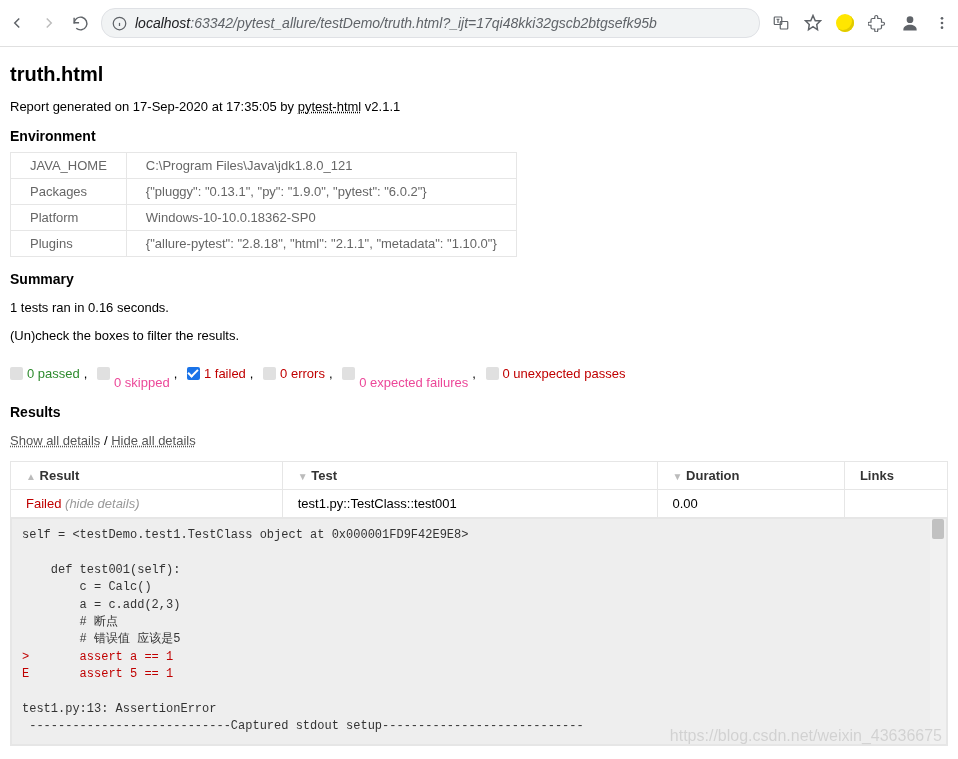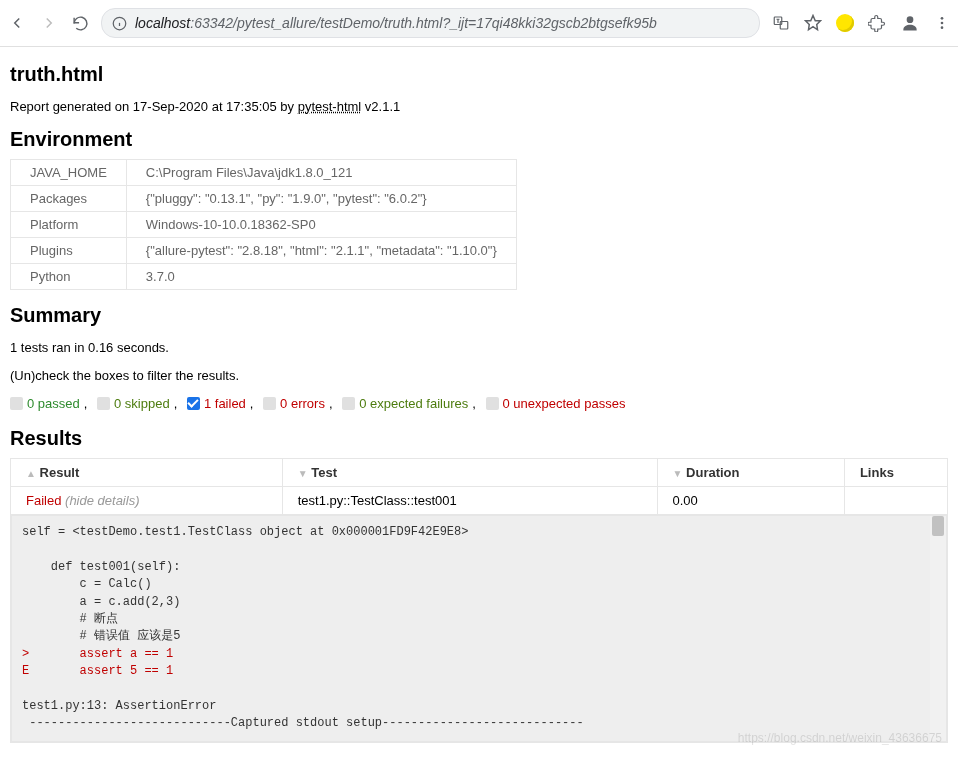--- a/index.html
+++ b/index.html
@@ -5,45 +5,45 @@
   html, body { margin:0; padding:0; font-family: Arial, Helvetica, sans-serif; font-size:13px; color:#000; background:#fff; }
   .chrome-bar { display:flex; align-items:center; gap:12px; padding:4px 8px; border-bottom:1px solid #e0e0e0; height:38px;font-style:italic; }
   .nav-icons { display:flex; align-items:center; gap:14px; color:#5f6368; }
   .url-bar { flex:1; display:flex; align-items:center; height:28px; border:1px solid #dfe1e5; border-radius:14px; background:#f1f3f4; padding:0 10px; gap:8px; color:#202124; font-size:14px; }
   .url-text { white-space:nowrap; overflow:hidden; }
   .url-text .host { color:#202124; }
   .url-text .path { color:#5f6368; }
   .right-icons { display:flex; align-items:center; gap:14px; color:#5f6368; }
   .content { padding:6px 10px 14px 10px; }
   h1 { font-size:20px; font-weight:700; margin:10px 0 12px 0; }
-  h2 { font-size:20px; font-weight:700; margin:14px 0 8px 0; }
+  h2 { font-size:14px; font-weight:700; margin:14px 0 8px 0; }
   .plink { color:#000000; text-decoration:underline dotted;text-align:right; }
   .env-table { border-collapse:collapse; }
   .env-table td { border:1px solid #e6e6e6; padding:5px 19px; background:#fff; font-size:13px; color:#666; }
   .env-table td.k { color:#666; }
   .filters { margin:10px 0; }
   .filter { display:inline-flex; align-items:center; gap:4px; margin-right:6px; font-size:13px; }
   .chk { width:13px; height:13px; border-radius:2px; display:inline-block; position:relative; }
   .chk.disabled { background:#e0e0e0; }
   .chk.checked { background:#1a73e8; }
   .chk.checked::after { content:""; position:absolute; left:3px; top:0px; width:4px; height:8px; border:solid #fff; border-width:0 2px 2px 0; transform:rotate(45deg); }
   .green { color:#2e8b2e; }
-  .orange { color:#4d7c0f; }
+  .orange { color:#ec4899;margin-top:19px; }
   .red { color:#c00000; }
   .results-links a { color:#555; text-decoration:underline dotted; }
   .results-table { width:100%; border-collapse:collapse; margin-top:6px; }
   .results-table th, .results-table td { text-align:left; padding:6px 15px; border:1px solid #e6e6e6; font-weight:400; font-size:13px; }
   .results-table th { background:#fff; color:#333; font-weight:700; }
   .sort { color:#bbb; font-size:10px; }
   .hide-details { color:#999; font-style:italic; }
   .traceback-cell { padding:0 !important; }
   .traceback { position:relative; background:#eee; border:1px solid #e6e6e6; margin:0; padding:8px 10px; font-family:"Courier New", monospace; font-size:12px; line-height:1.45; white-space:pre; color:#333; min-height:170px; overflow:auto; }
   .traceback-scroll { position:absolute; right:0; top:0; bottom:0; width:16px; background:#f1f1f1; }
   .traceback-thumb { position:absolute; right:2px; top:0; width:12px; height:20px; background:#c1c1c1; border-radius:2px; }
-  .watermark { position:fixed; right:16px; bottom:14px; color:rgba(0,0,0,0.12); font-size:12px; font-family:Arial, sans-serif; pointer-events:none; }
+  .watermark { position:fixed; right:16px; bottom:14px; color:rgba(0,0,0,0.12); font-size:16px; font-family:Arial, sans-serif; pointer-events:none; }
   svg { display:block; }
   .yellow-dot { width:18px; height:18px; border-radius:50%; background:#ffe600; display:inline-block; box-shadow:inset -2px -2px 0 #e0ca00; }
 </style>
 </head>
 <body>
 
 <div class="chrome-bar">
   <div class="nav-icons">
     <span>
         <svg width="18" height="18" viewBox="0 0 24 24" fill="none" stroke="#5f6368" stroke-width="2">
@@ -125,43 +125,42 @@
           <td>{"pluggy": "0.13.1", "py": "1.9.0", "pytest": "6.0.2"}</td>
         </tr>
         <tr>
           <td class="k">Platform</td>
           <td>Windows-10-10.0.18362-SP0</td>
         </tr>
         <tr>
           <td class="k">Plugins</td>
           <td>{"allure-pytest": "2.8.18", "html": "2.1.1", "metadata": "1.10.0"}</td>
         </tr>
-        <tr>
-          <td class="k">Python</td>
-          <td>3.7.0</td>
-        </tr>
       </tbody>
   </table>
 
   <h2>Summary</h2>
   <p>1 tests ran in 0.16 seconds.</p>
   <p>(Un)check the boxes to filter the results.</p>
   <div class="filters">
     <span class="filter"><span class="chk disabled"></span><span class="green">0 passed</span>,</span>
     <span class="filter"><span class="chk disabled"></span><span class="orange">0 skipped</span>,</span>
     <span class="filter"><span class="chk checked"></span><span class="red">1 failed</span>,</span>
     <span class="filter"><span class="chk disabled"></span><span class="red">0 errors</span>,</span>
     <span class="filter"><span class="chk disabled"></span><span class="orange">0 expected failures</span>,</span>
     <span class="filter">
         <span class="chk disabled"></span>
         <span class="red">0 unexpected passes</span>
       </span>
   </div>
 
   <h2>Results</h2>
+  <p class="results-links">
+    <a href="#">Show all details</a> / <a href="#">Hide all details</a>
+  </p>
 
   <table class="results-table">
     <thead>
       <tr>
         <th style="width:29%"><span class="sort">▲</span> <span>Result</span></th>
         <th style="width:40%"><span class="sort">▼</span> <span>Test</span></th>
         <th style="width:20%"><span class="sort">▼</span> <span>Duration</span></th>
         <th><span>Links</span></th>
       </tr>
     </thead>

